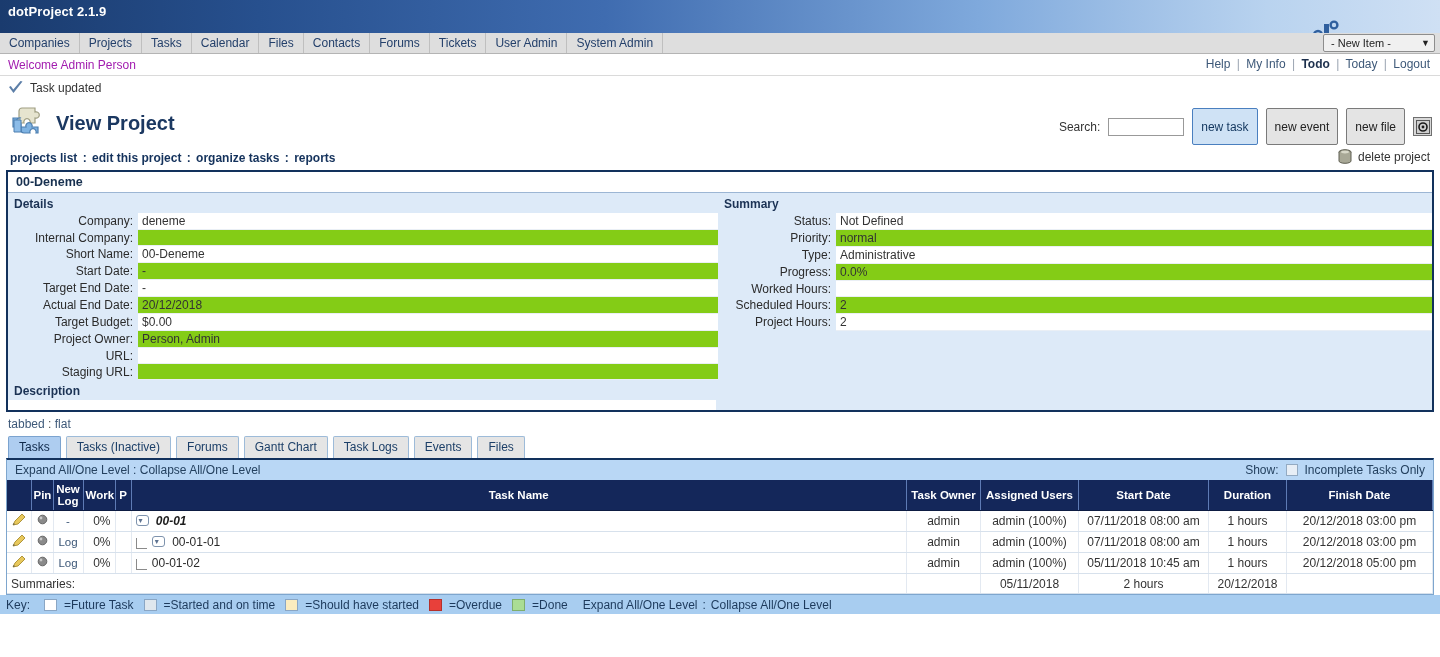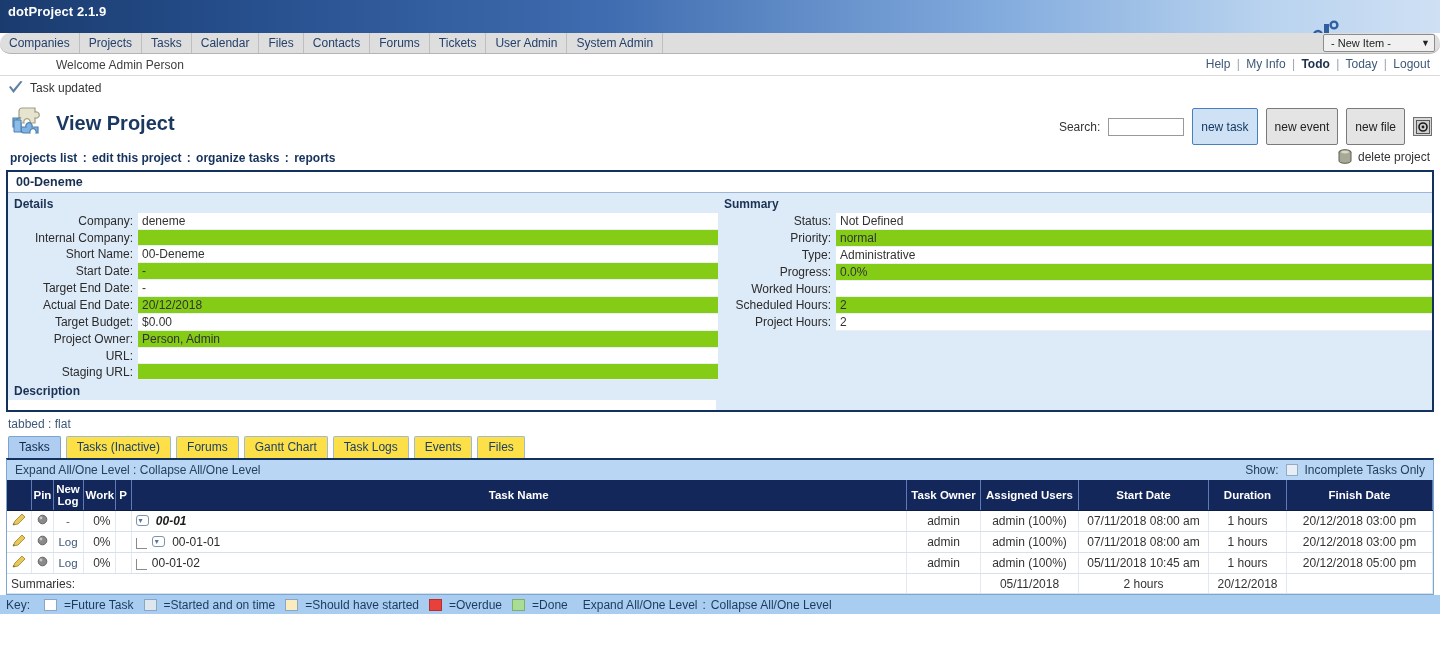--- a/index.html
+++ b/index.html
@@ -45,21 +45,20 @@
 
   
   .menubar {
     height: 21px;
     background: #dedede;
     border-bottom: 1px solid #b4b4b4;
     display: flex;
     align-items: flex-start;
     position: relative;
     font-size: 12px;
-    border-radius: 10px;
   }
   .menubar .menu-item {
     padding: 0 9px;
     color: #24406b;
     line-height: 20px;
     border-right: 1px solid #bfbfbf;
     cursor: pointer;
     white-space: nowrap;
   }
   .menubar .menu-item:first-child { border-left: none; }
@@ -81,21 +80,21 @@
 
   
   .welcome-row {
     height: 22px;
     background: #ffffff;
     display: flex; align-items: center;
     padding: 0 8px;
     position: relative;
     border-bottom: 1px solid #dadada;
   }
-  .welcome-row .welcome { color: #404040; font-size: 12px; margin-left: 48px; }
+  .welcome-row .welcome { color: #a21caf; font-size: 12px; }
   .toplinks {
     position: absolute; right: 10px; top: 0;
     line-height: 21px;
     font-size: 12px;
     color: #555;
   }
   .toplinks a {
     color: #3d5878; text-decoration: none; cursor: pointer;
   }
   .toplinks a.bold { font-weight: bold; color: #1c2f4c; }
@@ -234,21 +233,21 @@
   .tabs {
     display: flex; align-items: flex-end;
     padding-left: 8px;
     gap: 5px;
     position: relative;
     height: 24px;
   }
   .tab {
     border: 1px solid #9dbbd9;
     border-bottom: none;
-    background: #fde047;
+    background: #e5e5e5;
     color: #1c3f68;
     font-size: 12px;
     padding: 3px 10px 4px 10px;
     border-radius: 2px 2px 0 0;
     cursor: pointer;
     line-height: 14px;
   }
   .tab.active {
     background: #aecdf0;
     color: #10294a;

